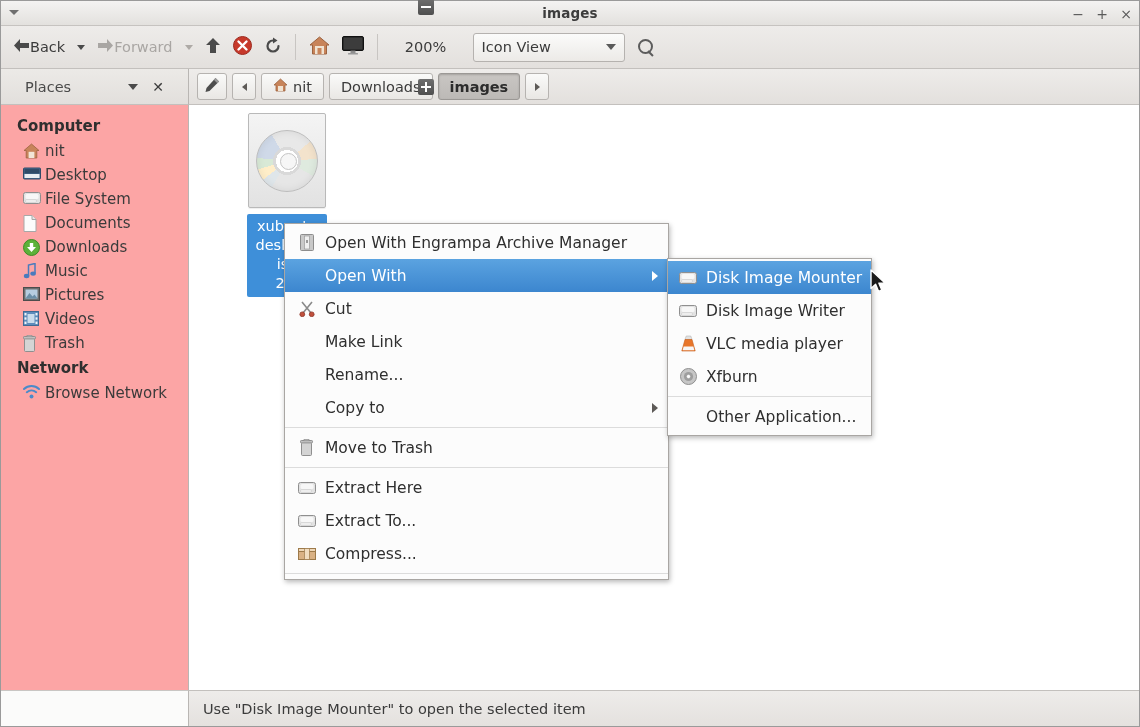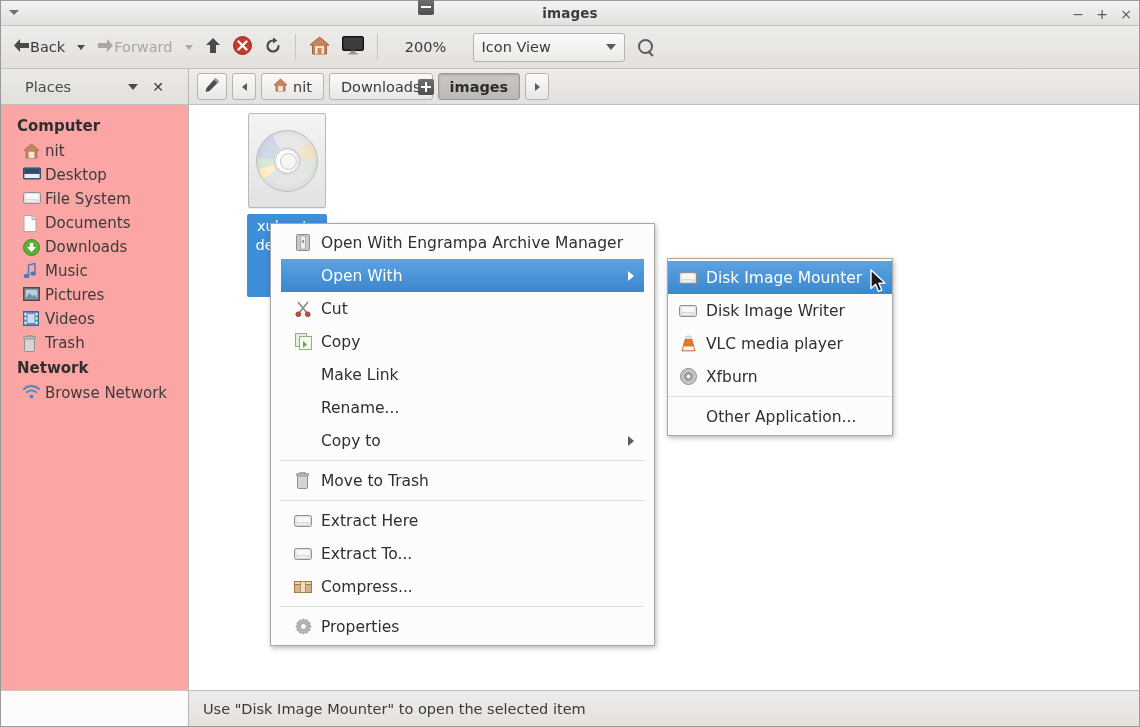--- a/index.html
+++ b/index.html
@@ -240,26 +240,26 @@
   .statusbar {
     flex: 1;
     background: linear-gradient(to bottom,#eeecea,#e4e1de);
     border-top: 1px solid #c3c0bd;
     display: flex; align-items: center; padding: 0 14px;
     font-size: 14.5px; color: #3b3b3b;
   }
 
   
   .ctxmenu {
-    position: absolute; left: 269px; top: 222px;
+    position: absolute; left: 283px; top: 222px;
     width: 385px;
     background: #fcfcfc;
     border: 1px solid #a9a6a3;
     box-shadow: 1px 2px 5px rgba(0,0,0,.28);
-    padding: 2px 10px;
+    padding: 2px 0;
     z-index: 50;
   }
   .mi {
     height: 33px; display: flex; align-items: center;
     padding: 0 10px 0 12px; font-size: 15.5px; color: #2f2f2f;
     position: relative; cursor: default;
   }
   .mi.sel { background: linear-gradient(to bottom,#5ba3e0,#3c86cf); color: #fff; }
   .mi .mi-ico { width: 20px; flex: 0 0 20px; margin-right: 8px; display: flex; align-items: center; justify-content: center; }
   .mi .mi-ico.empty { width: 20px; }
@@ -267,21 +267,21 @@
   .mi .mi-sub {
     width: 0; height: 0; margin-left: 10px;
     border-top: 5px solid transparent; border-bottom: 5px solid transparent;
     border-left: 6px solid #5d5a57;
   }
   .mi.sel .mi-sub { border-left-color: #ffffff; }
   .msep { height: 1px; background: #dcdcdc; margin: 3px 0; }
 
   .submenu {
     position: absolute; left: 666px; top: 257px;
-    width: 226px;
+    width: 205px;
     background: #fcfcfc;
     border: 1px solid #a9a6a3;
     box-shadow: 1px 2px 5px rgba(0,0,0,.28);
     padding: 2px 0;
     z-index: 60;
   }
   .submenu .mi { height: 33px; font-size: 15.5px; padding-left: 10px; }
 
   .cursor-arrow { position: absolute; left: 869px; top: 268px; z-index: 100; }
 
@@ -588,30 +588,20 @@
       <span class="mi-ico">
         <svg width="16" height="16" viewBox="0 0 16 16">
           <path d="M3 1 L12 12 M13 1 L4 12" stroke="#8a8a8a" stroke-width="1.6" fill="none"></path>
           <circle cx="3.3" cy="13.3" r="2.4" fill="#c0503c" stroke="#8e3528" stroke-width="0.8"></circle>
           <circle cx="12.7" cy="13.3" r="2.4" fill="#c0503c" stroke="#8e3528" stroke-width="0.8"></circle>
         </svg>
       </span>
       <span class="mi-label">Cut</span>
     </div>
 
-    <div class="mi">
-      <span class="mi-ico">
-        <svg width="17" height="17" viewBox="0 0 17 17">
-          <rect x="0.5" y="0.5" width="11" height="13" fill="#e5f1da" stroke="#8fae7c"></rect>
-          <rect x="4.5" y="3.5" width="12" height="13" fill="#f4fbee" stroke="#8fae7c"></rect>
-          <path d="M8 8 L12 11.5 L8 15 Z" fill="#6fa34f"></path>
-        </svg>
-      </span>
-      <span class="mi-label">Copy</span>
-    </div>
 
     <div class="mi">
       <span class="mi-ico empty"></span>
       <span class="mi-label">Make Link</span>
     </div>
 
     <div class="mi">
       <span class="mi-ico empty"></span>
       <span class="mi-label">Rename...</span>
     </div>
@@ -666,29 +656,20 @@
           <rect x="0.5" y="2.5" width="17" height="11" fill="#d9b184" stroke="#9d7a4a"></rect>
           <rect x="0.5" y="2.5" width="17" height="3" fill="#eed7b8" stroke="#9d7a4a"></rect>
           <rect x="6.5" y="2.5" width="5" height="11" fill="#f0dcc0" stroke="#9d7a4a" stroke-width="0.7"></rect>
         </svg>
       </span>
       <span class="mi-label">Compress...</span>
     </div>
 
     <div class="msep"></div>
 
-    <div class="mi">
-      <span class="mi-ico">
-        <svg width="17" height="17" viewBox="0 0 17 17">
-          <path d="M8.5 0.8 L10.1 2.4 L12.3 1.9 L12.9 4.1 L15.1 4.7 L14.6 6.9 L16.2 8.5 L14.6 10.1 L15.1 12.3 L12.9 12.9 L12.3 15.1 L10.1 14.6 L8.5 16.2 L6.9 14.6 L4.7 15.1 L4.1 12.9 L1.9 12.3 L2.4 10.1 L0.8 8.5 L2.4 6.9 L1.9 4.7 L4.1 4.1 L4.7 1.9 L6.9 2.4 Z" fill="#b5b5b5" stroke="#8f8f8f" stroke-width="0.7"></path>
-          <circle cx="8.5" cy="8.5" r="3.1" fill="#fbfbfb" stroke="#8f8f8f" stroke-width="0.8"></circle>
-        </svg>
-      </span>
-      <span class="mi-label">Properties</span>
-    </div>
   </div>
 
   <div class="submenu">
     <div class="mi sel">
       <span class="mi-ico">
         <svg width="18" height="14" viewBox="0 0 18 14">
           <rect x="0.5" y="1.5" width="17" height="11" rx="2" fill="#e2e2e2" stroke="#8f8f8f"></rect>
           <rect x="2.5" y="3" width="13" height="5" rx="1.5" fill="#f7f7f7"></rect>
           <rect x="2.5" y="9" width="11" height="2" rx="1" fill="#ffffff" stroke="#b9b9b9" stroke-width="0.5"></rect>
         </svg>

